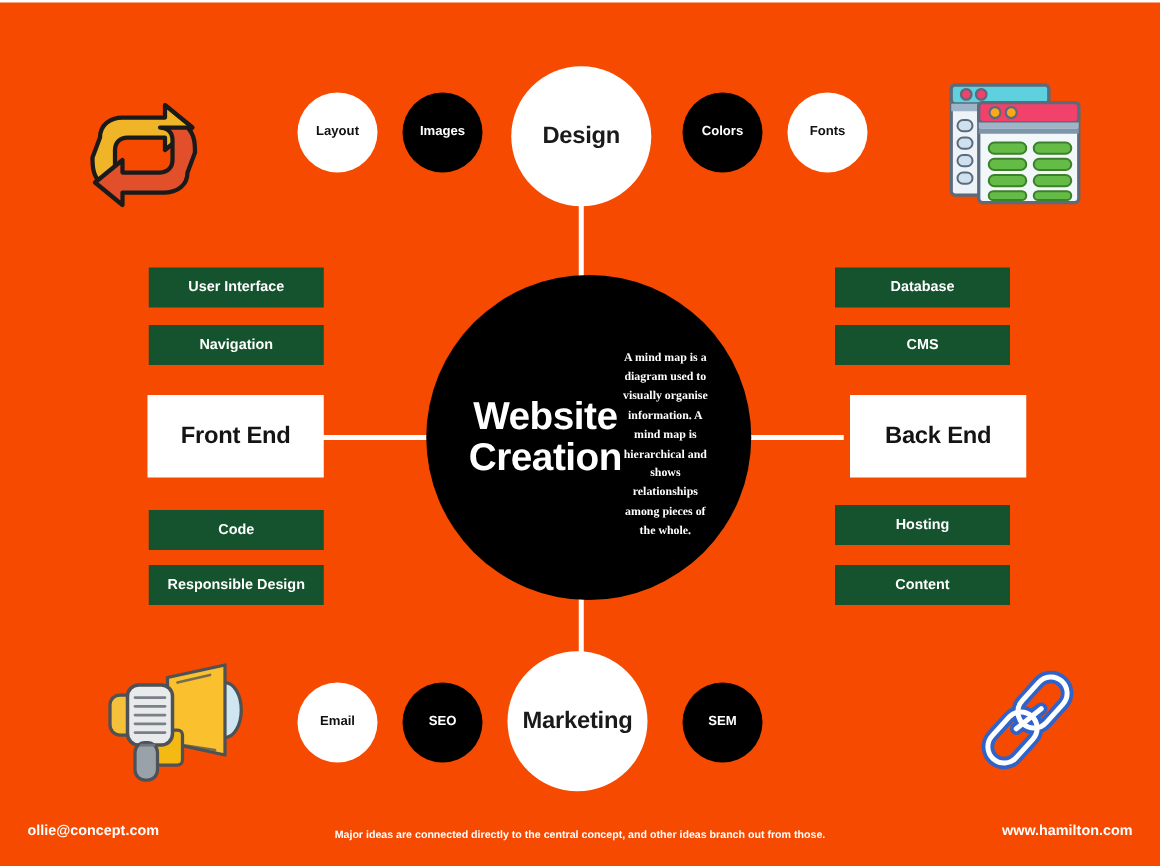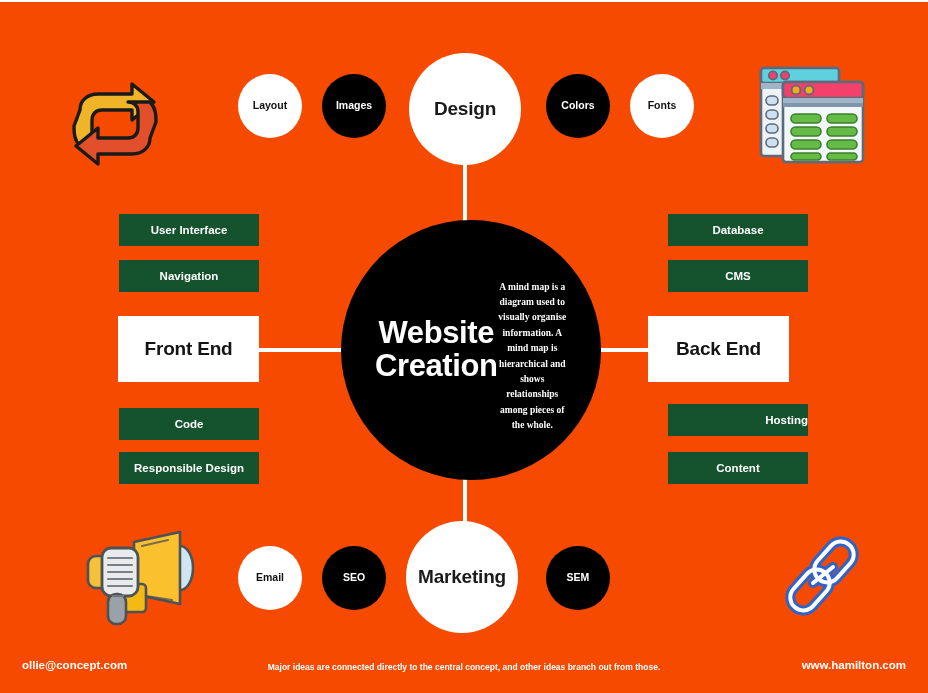--- a/index.html
+++ b/index.html
@@ -283,24 +283,24 @@
   <div class="node-box box-sub" style="left:119px; top:450px;">
     <span>Responsible Design</span>
   </div>
 
   <div class="node-box box-sub" style="left:668px; top:212px;">
     <span>Database</span>
   </div>
   <div class="node-box box-sub" style="left:668px; top:258px;">
     <span>CMS</span>
   </div>
-  <div class="node-box box-main" style="left:648px; top:314px;">
+  <div class="node-box box-main" style="left:680px; top:314px;">
     <span>Back End</span>
   </div>
-  <div class="node-box box-sub" style="left:668px; top:402px;justify-content:flex-end;">
+  <div class="node-box box-sub" style="left:668px; top:402px;">
     <span>Hosting</span>
   </div>
   <div class="node-box box-sub" style="left:668px; top:450px;">
     <span>Content</span>
   </div>
 
   <div id="center-hub">
     <div class="hub-title">
       <span>Website</span><br>
       <span>Creation</span>

